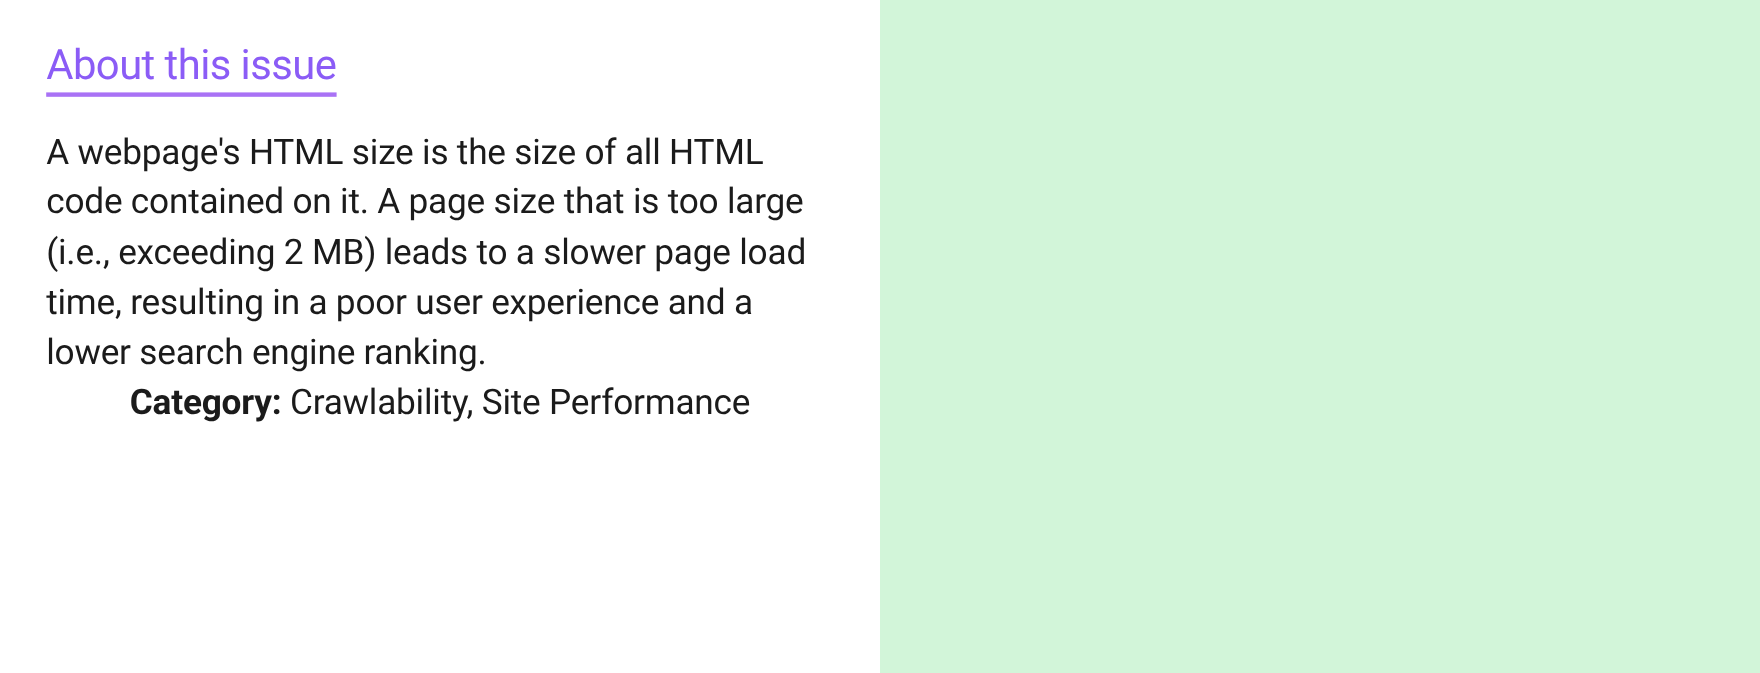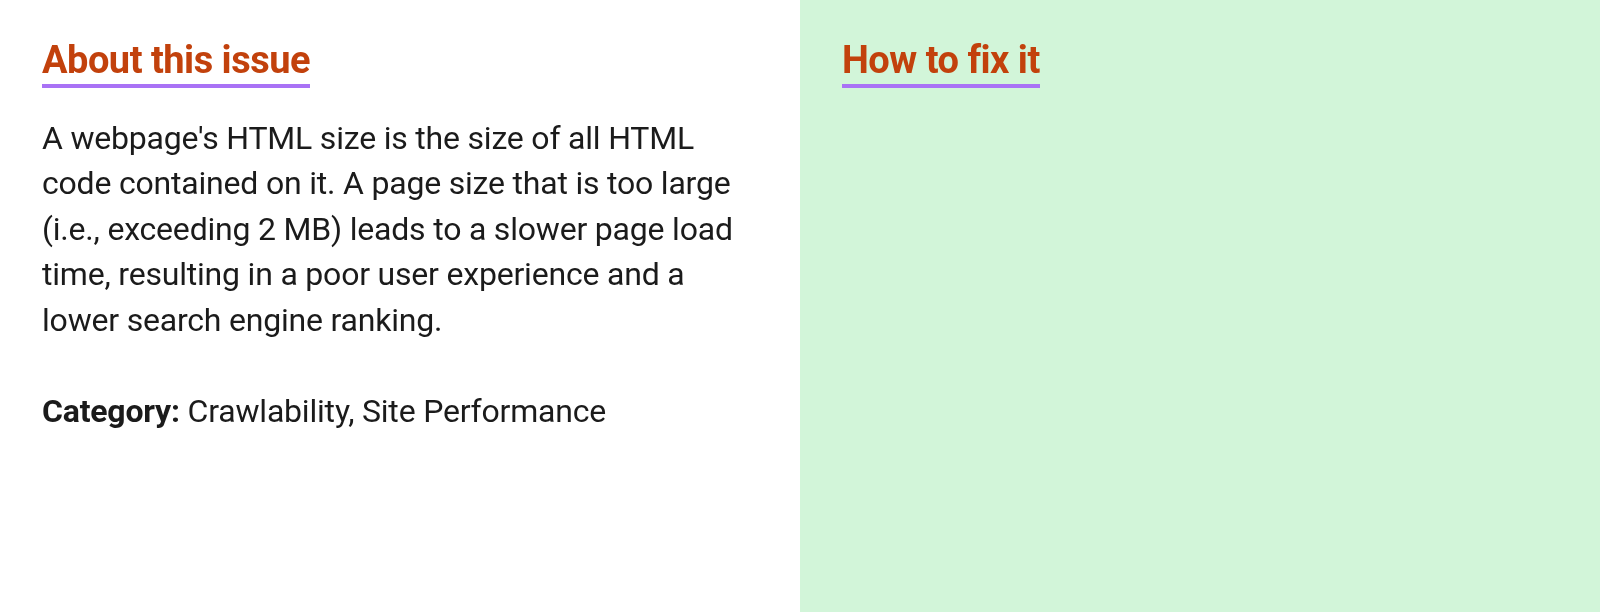--- a/index.html
+++ b/index.html
@@ -19,55 +19,54 @@
       padding: 38px 42px;
     }
     .panel-left {
       background: #ffffff;
     }
     .panel-right {
       background: #d2f5d9;
     }
     .heading {
       font-size: 38px;
-      font-weight: 700;
-      color: #c2410c;
+      font-weight: 400;
+      color: #8b5cf6;
       display: inline-block;
       border-bottom: 4px solid #a972f5;
       padding-bottom: 2px;
       margin-bottom: 28px;
       letter-spacing: -0.5px;
     }
     .description {
       font-size: 32px;
       line-height: 1.42;
       color: #1b1b1b;
       font-weight: 400;
-      margin-bottom: 46px;
       letter-spacing: -0.2px;
     }
     .category-line {
       font-size: 32px;
       line-height: 1.42;
       color: #1b1b1b;
       letter-spacing: -0.2px;
+      text-align: center;
     }
     .category-label {
       font-weight: 700;
     }
     .category-value {
       font-weight: 400;
     }
   </style>
 </head>
 <body>
 
 <div class="panel panel-left">
   <h2 class="heading">About this issue</h2>
   <p class="description">A webpage's HTML size is the size of all HTML code contained on it. A page size that is too large (i.e., exceeding 2 MB) leads to a slower page load time, resulting in a poor user experience and a lower search engine ranking.</p>
   <p class="category-line">
     <span class="category-label">Category: </span><span class="category-value">Crawlability, Site Performance</span>
   </p>
 </div>
 
 <div class="panel panel-right">
-  <h2 class="heading">How to fix it</h2>
 </div>
 
 </body></html>

